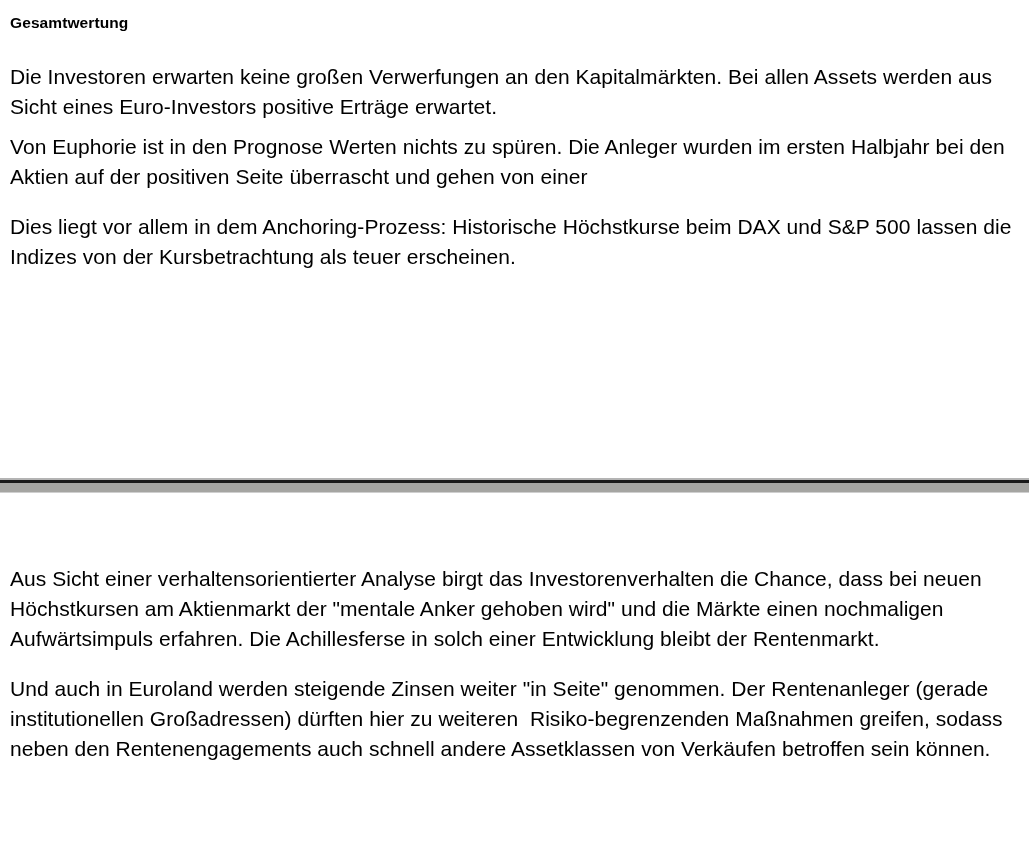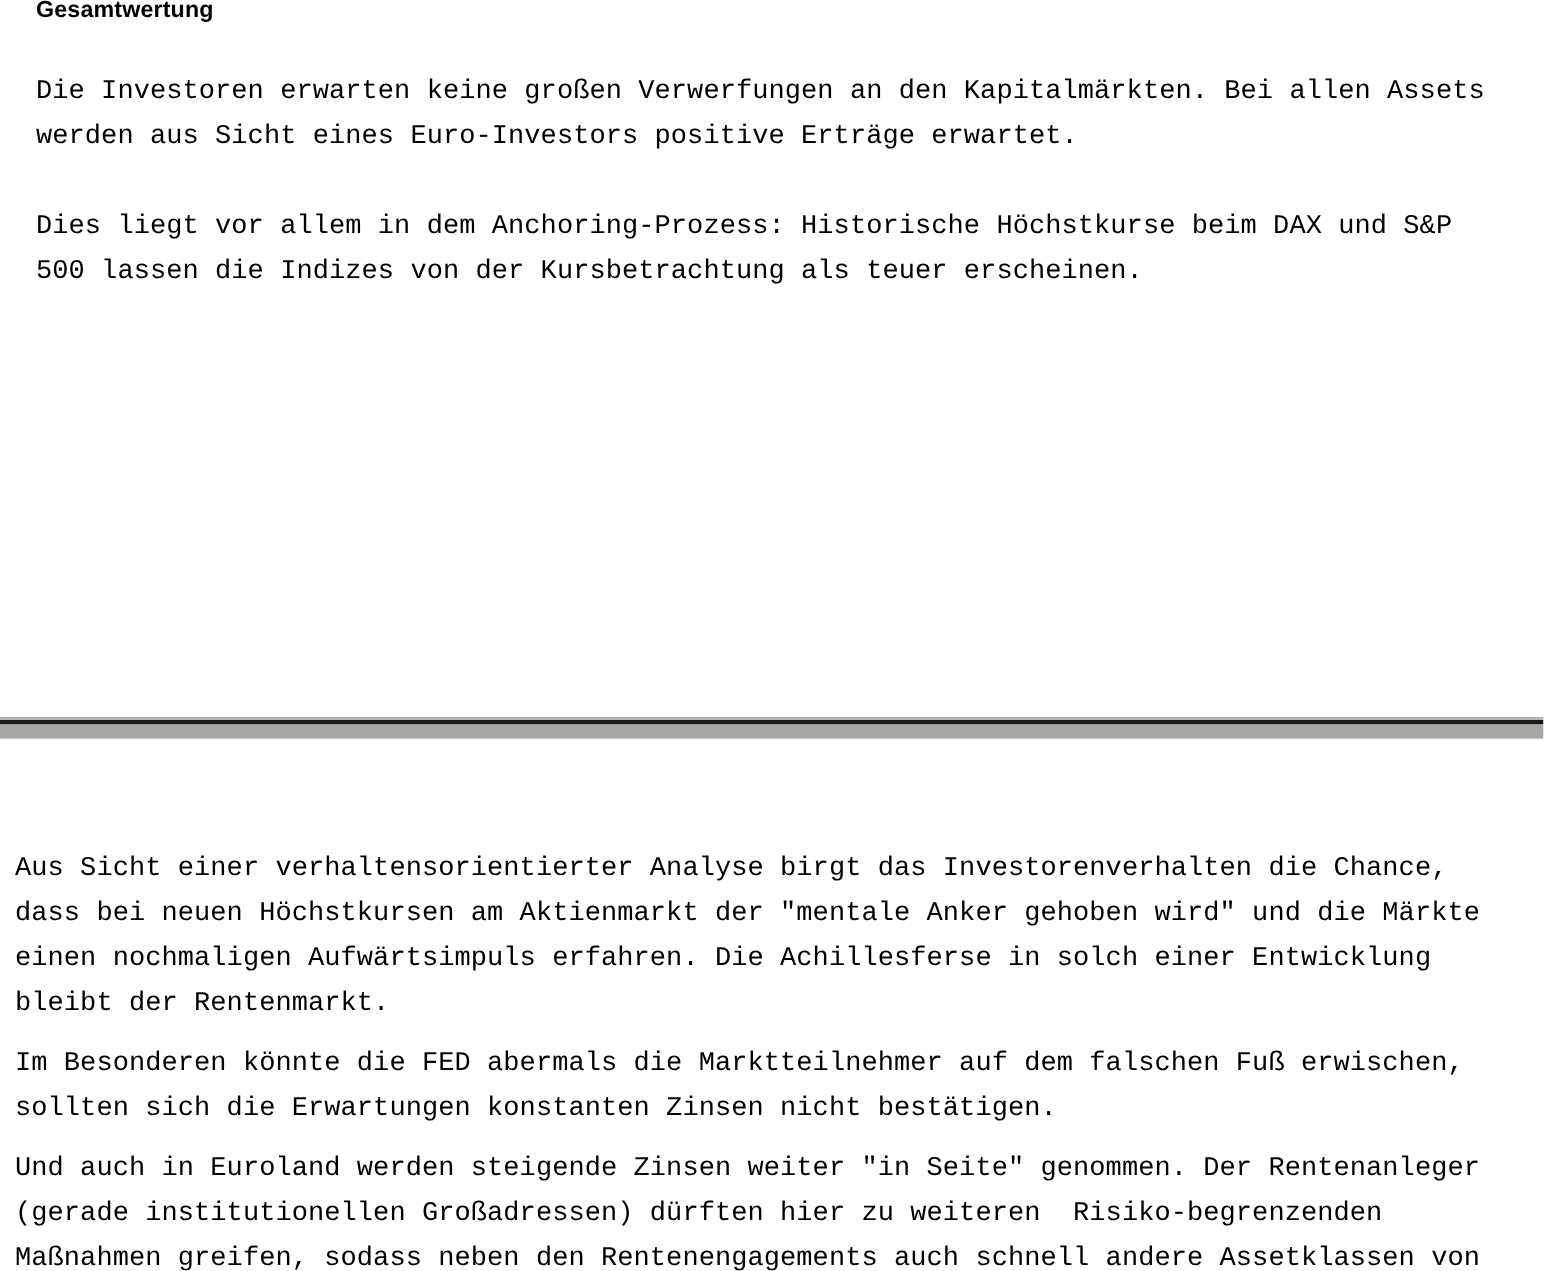--- a/index.html
+++ b/index.html
@@ -19,47 +19,46 @@
   .page {
     position: relative;
     width: 1029px;
     height: 847px;
   }
 
   
   .section-top {
     position: absolute;
     left: 0;
-    top: 0;
+    top: 16px;
     width: 1029px;
     height: 478px;
     background: #ffffff;
     box-sizing: border-box;
-    padding: 0 24px;
+    padding: 0 10px;
   }
 
   .doc-heading {
     margin: 0;
     padding: 0;
     font-size: 15.5px;
     font-weight: bold;
     line-height: 20px;
     letter-spacing: 0.1px;
     
     position: relative;
     top: -3px;
   }
 
   .para {
     margin: 0;
-    font-size: 18px;
+    font-size: 21px;
     line-height: 30px;
     letter-spacing: 0.05px;
     white-space: pre-wrap;
-    font-family: Liberation Mono, monospace;
   }
 
   
   .sp-1 { height: 26px; }
   .sp-2 { height: 10px; }
 
   
   .page-break {
     position: absolute;
     left: 0;
@@ -117,20 +116,21 @@
   <div class="section-top">
 
     <div class="doc-heading">Gesamtwertung</div>
 
     <div class="sp-1"></div>
 
     <p class="para">Die Investoren erwarten keine großen Verwerfungen an den Kapitalmärkten. Bei allen Assets werden aus Sicht eines Euro-Investors positive Erträge erwartet.</p>
 
     <div class="sp-2"></div>
 
+    <p class="para">Von Euphorie ist in den Prognose Werten nichts zu spüren. Die Anleger wurden im ersten Halbjahr bei den Aktien auf der positiven Seite überrascht und gehen von einer</p>
 
     <div class="sp-2"></div>
 
 
     <div class="sp-2"></div>
 
     <p class="para">Dies liegt vor allem in dem Anchoring-Prozess: Historische Höchstkurse beim DAX und S&amp;P 500 lassen die Indizes von der Kursbetrachtung als teuer erscheinen.</p>
   </div>
 
   <div class="page-break">
@@ -141,20 +141,19 @@
   </div>
 
   <div class="section-bottom">
 
     <div class="sp-top-2"></div>
 
     <p class="para">Aus Sicht einer verhaltensorientierter Analyse birgt das Investorenverhalten die Chance, dass bei neuen Höchstkursen am Aktienmarkt der "mentale Anker gehoben wird" und die Märkte einen nochmaligen Aufwärtsimpuls erfahren. Die Achillesferse in solch einer Entwicklung bleibt der Rentenmarkt.</p>
 
     <div class="sp-2"></div>
 
-    <p class="para">Im Besonderen könnte die FED abermals die Marktteilnehmer auf dem falschen Fuß erwischen, sollten sich die Erwartungen konstanten Zinsen nicht bestätigen.</p>
 
     <div class="sp-2"></div>
 
     <p class="para">Und auch in Euroland werden steigende Zinsen weiter "in Seite" genommen. Der Rentenanleger (gerade institutionellen Großadressen) dürften hier zu weiteren  Risiko-begrenzenden Maßnahmen greifen, sodass neben den Rentenengagements auch schnell andere Assetklassen von Verkäufen betroffen sein können.</p>
   </div>
 
 </div>
 
 </body></html>

